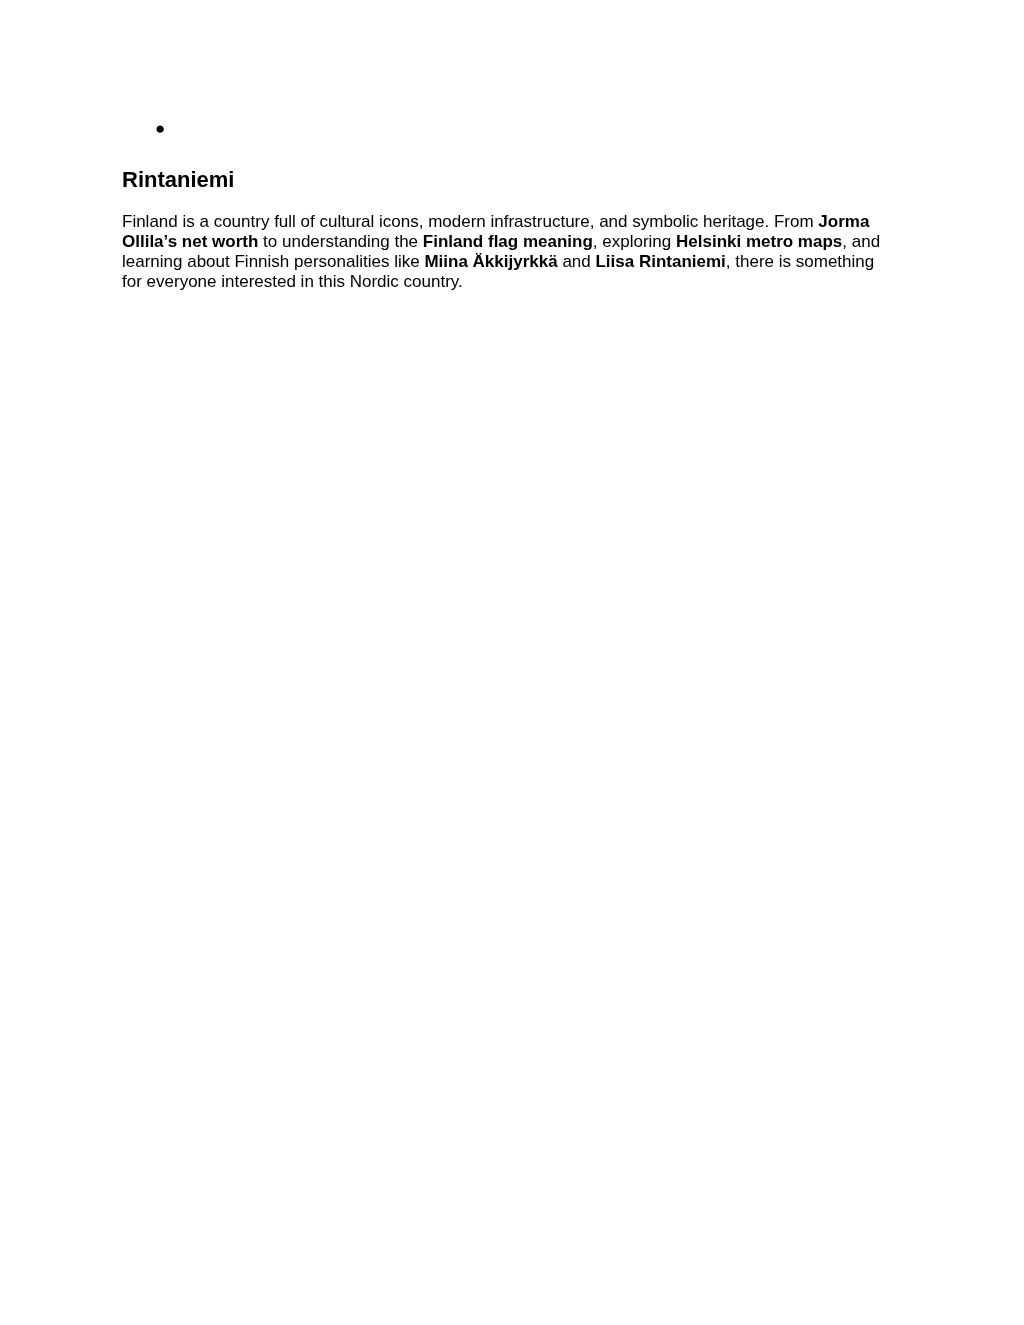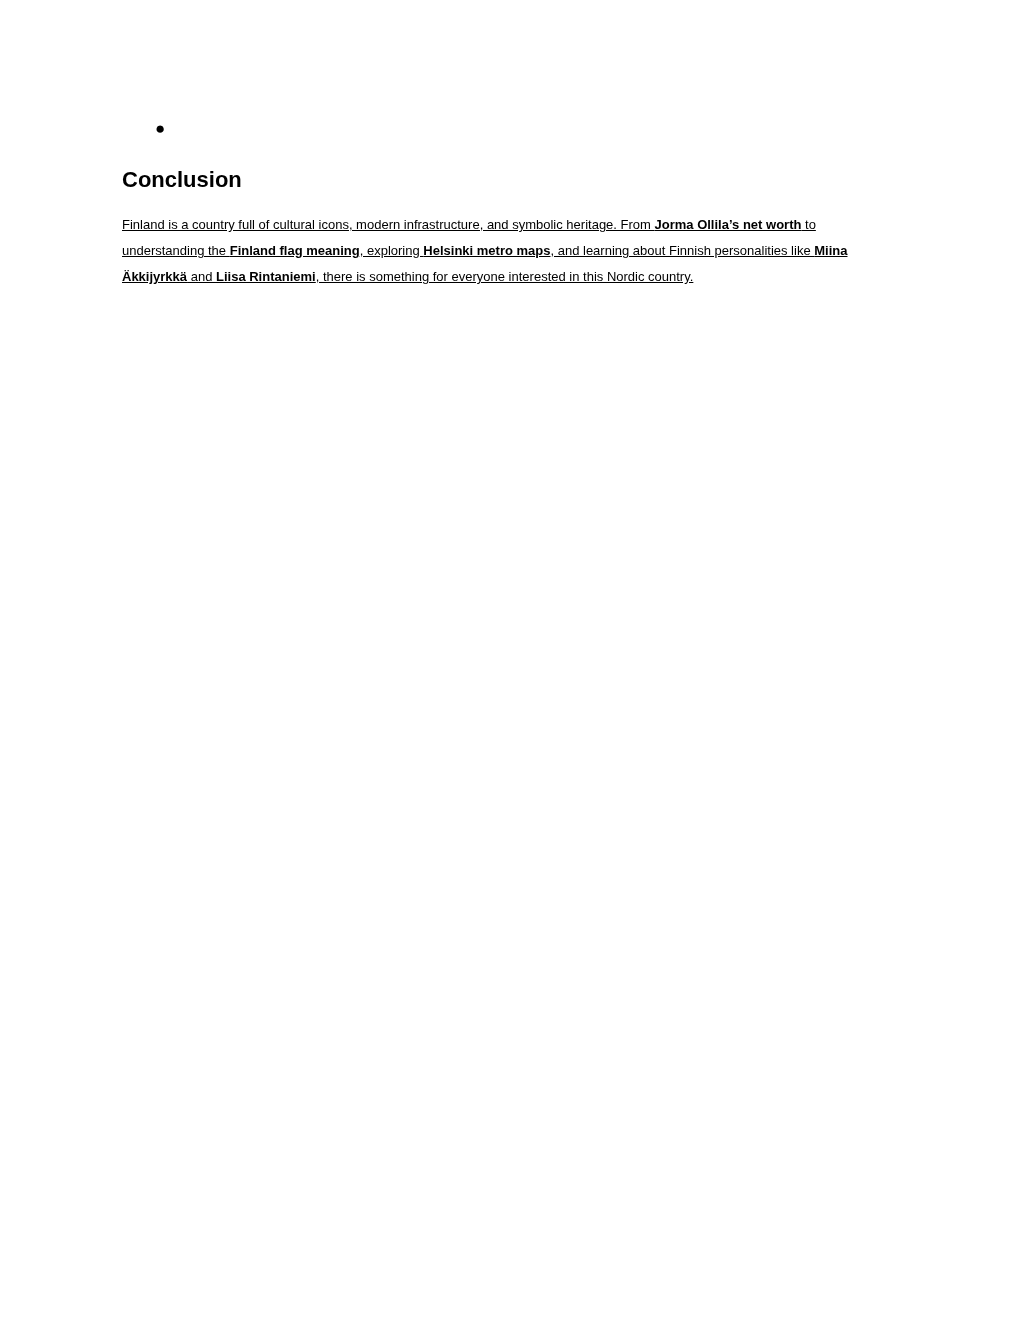--- a/index.html
+++ b/index.html
@@ -44,40 +44,39 @@
     flex: none;
     width: 712px;
   }
   .heading {
     font-size: 22px;
     line-height: 28px;
     font-weight: 700;
     margin: 24px 0 0 0;
   }
   .paragraph {
-    font-size: 13px;
-    line-height: 26px;
+    font-size: 17px;
+    line-height: 20px;
     margin: 18px 0 0 0;
     width: 768px;
-    text-decoration: underline;
   }
   .bold {
     font-weight: 700;
   }
 </style>
 </head>
 <body>
 
 <div class="page">
   <div class="content">
 
     <ul class="bullet-list">
       <li class="bullet-item">
           <span class="bullet-marker">●</span>
         </li>
     </ul>
 
-    <h2 class="heading">Conclusion</h2>
+    <h2 class="heading">Rintaniemi</h2>
 
     <p class="paragraph"><span>Finland is a country full of cultural icons, modern infrastructure, and symbolic heritage. From </span><span class="bold">Jorma Ollila’s net worth</span><span> to understanding the </span><span class="bold">Finland flag meaning</span><span>, exploring </span><span class="bold">Helsinki metro maps</span><span>, and learning about Finnish personalities like </span><span class="bold">Miina Äkkijyrkkä</span><span> and </span><span class="bold">Liisa Rintaniemi</span><span>, there is something for everyone interested in this Nordic country.</span></p>
 
   </div>
 </div>
 
 </body></html>

